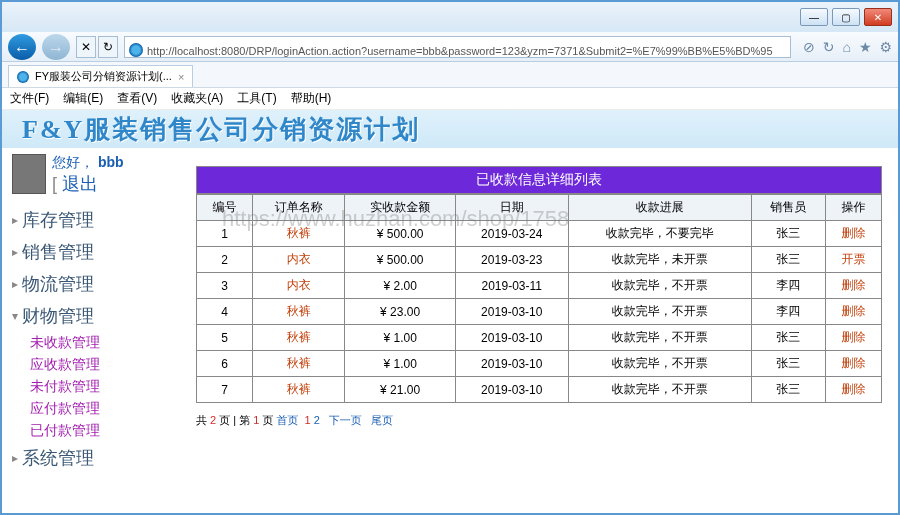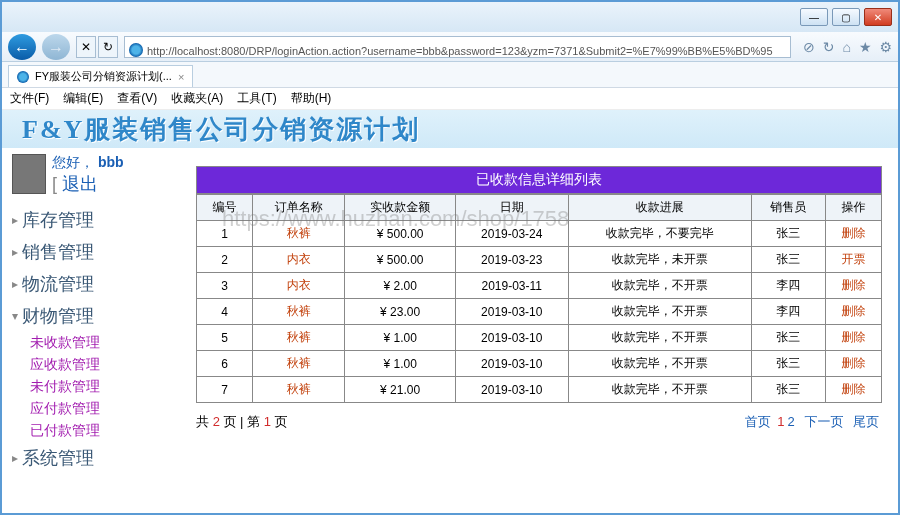--- a/index.html
+++ b/index.html
@@ -55,21 +55,21 @@
   .searchbar label{font-size:13px;}
   .searchbar select{height:22px;border:1px solid #7a99b8;font-size:12px;}
   .searchbar input[type=text]{height:20px;width:140px;border:1px solid #7a99b8;}
   .searchbar button{height:22px;padding:0 14px;border:1px solid #7a99b8;background:#eef5fb;cursor:pointer;}
   .table-wrap{margin-top:12px;}
   .tbl-title{background:#6d28d9;color:#fff;text-align:center;padding:4px 0;font-size:14px;border:1px solid #888;}
   table{width:100%;border-collapse:collapse;font-size:12px;}
   th,td{border:1px solid #888;padding:4px 6px;text-align:center;}
   th{background:#eef3f8;font-weight:normal;}
   td.link{color:#c2410c;cursor:pointer;margin-top:44px;}
-  .pager{display:flex;justify-content:space-between;margin-top:10px;font-size:13px;}
+  .pager{display:flex;justify-content:flex-start;margin-top:10px;font-size:11px;}
   .pager .left span.red, .pager .right span.red{color:#d12c2c;}
   .pager .right a{color:#1a5fb4;margin:0 3px;cursor:pointer;}
   .watermark{position:absolute;top:58px;left:30px;font-size:22px;color:rgba(120,120,120,0.35);font-family:Arial;pointer-events:none;}
 </style>
 </head>
 <body>
 
 <div class="titlebar">
   <div class="spacer"></div>
   <div class="win-btns">

